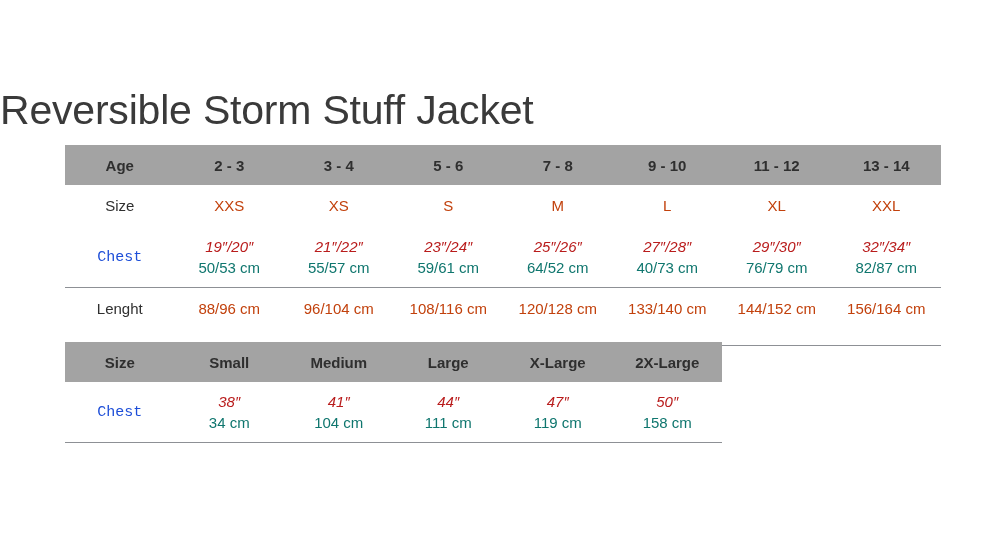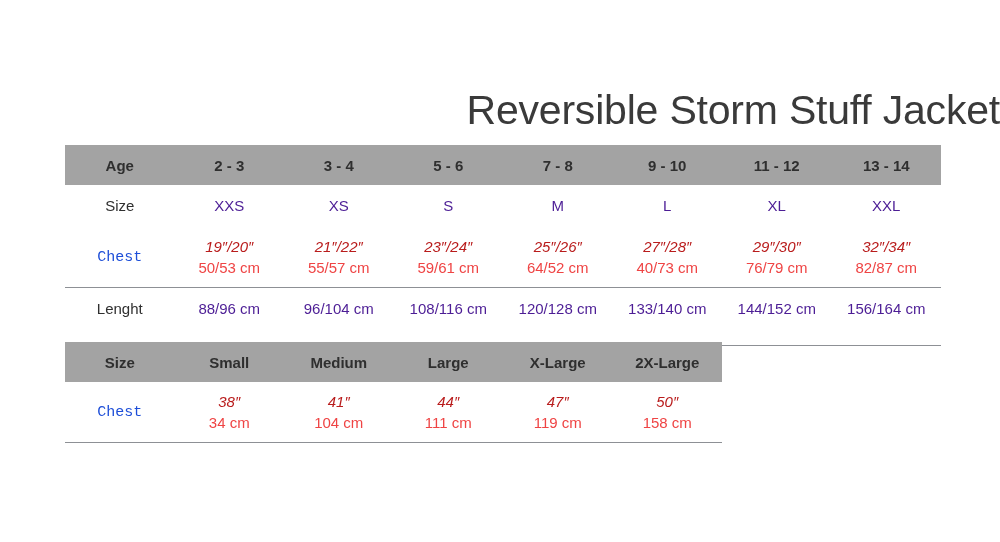--- a/index.html
+++ b/index.html
@@ -20,21 +20,21 @@
     height: 542px;
     background: #ffffff;
   }
 
   
   .title {
     position: absolute;
     left: 0;
     top: 84px;
     width: 1000px;
-    text-align: right;
+    text-align: left;
     font-size: 41px;
     font-weight: 400;
     letter-spacing: -0.2px;
     color: #3a3a3a;
     line-height: 52px;
     white-space: nowrap;
   }
 
   
   .size-table {
@@ -62,21 +62,21 @@
     color: #2f2f2f;
     text-align: center;
     padding: 12px 2px 11px 2px;
     border: none;
     white-space: nowrap;
   }
   .size-table tbody td {
     font-size: 15px;
     font-weight: 400;
     text-align: center;
-    color: #4c1d95;
+    color: #c2410c;
     padding: 11px 2px 10px 2px;
     border-bottom: 1px solid #8d9095;
     white-space: nowrap;
     vertical-align: middle;
   }
   .size-table tbody tr.row-size td {
     border-bottom: none;
     padding-top: 12px;
     padding-bottom: 13px;
   }
@@ -90,21 +90,21 @@
     padding-bottom: 9px;
     color: #5d6064;
   }
   .meas-imperial {
     display: block;
     font-style: italic;
     color: #b91c1c;
   }
   .meas-metric {
     display: block;
-    color: #ef4444;
+    color: #0f766e;
   }
   .size-table tbody tr.row-measure td.cell-rowlabel {
     color: #1d4ed8;
     font-family: Liberation Mono, monospace;
   }
   .size-table tbody tr.row-single td {
     padding-top: 12px;
     padding-bottom: 28px;
   }
 </style>

